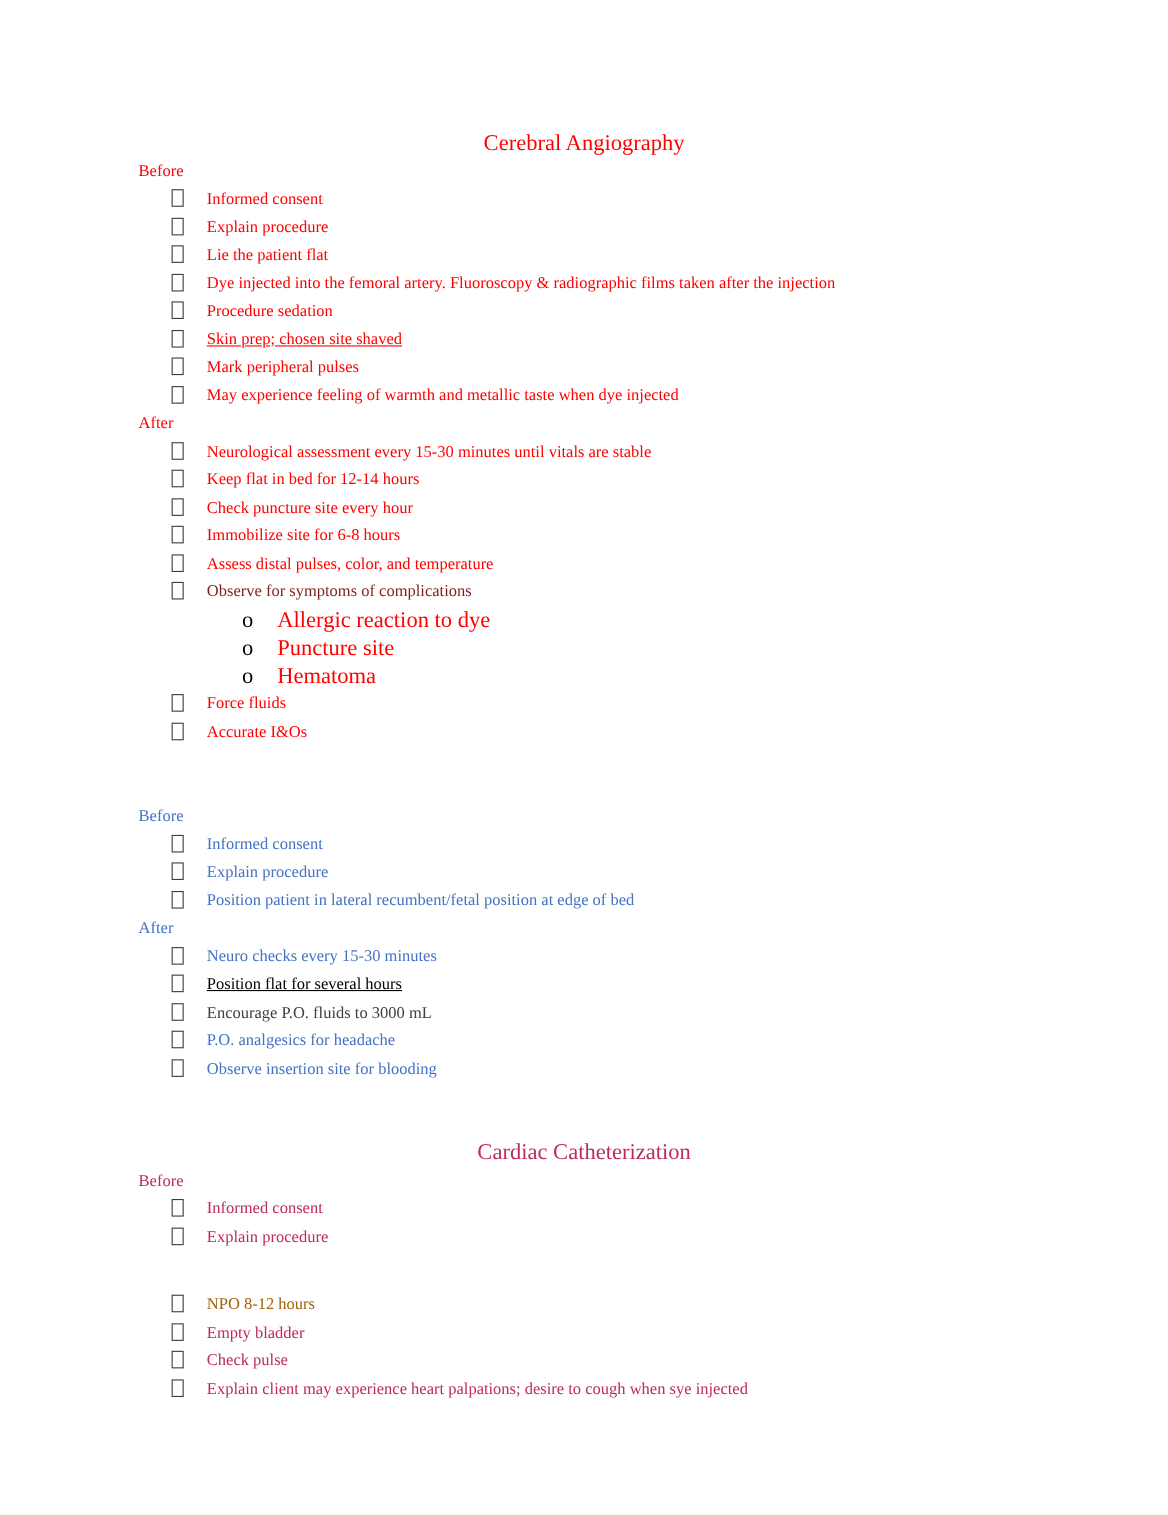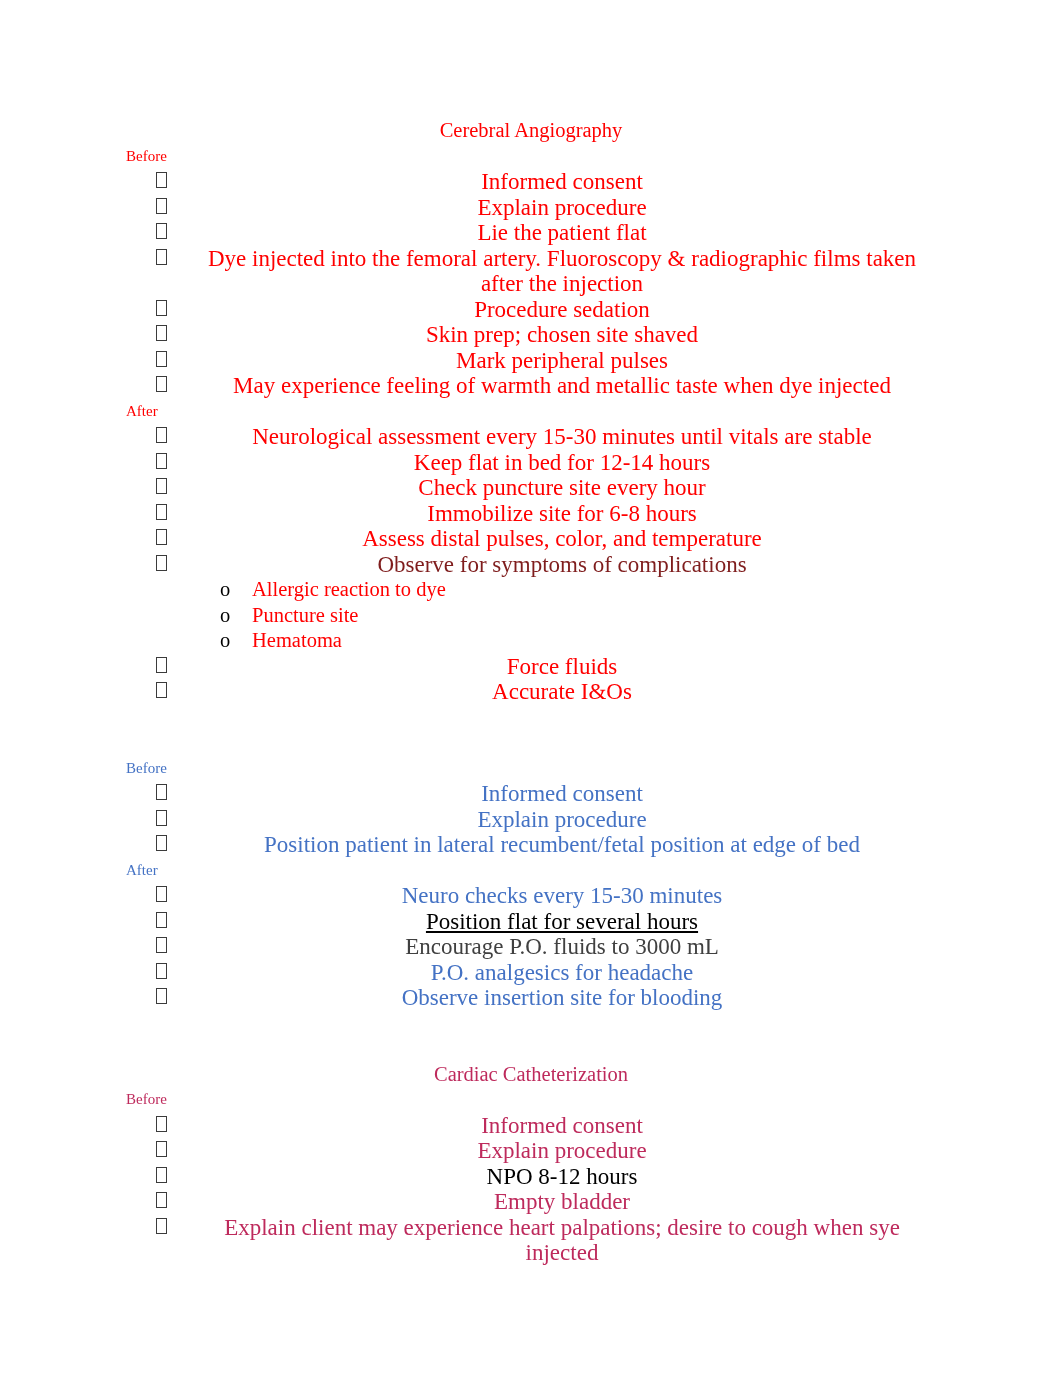--- a/index.html
+++ b/index.html
@@ -45,26 +45,25 @@
   }
 
   
   ul.lvl1 {
     list-style: none;
     margin: 0;
     padding: 0;
   }
   ul.lvl1 > li.bullet-item {
     position: relative;
-    font-size: 23px;
+    font-size: 15px;
     line-height: 25.5px;
     margin: 0;
     padding: 0 0 0 62px;   
     text-indent: 0;
-    text-align: center;
   }
   .bullet-marker {
     position: absolute;
     left: 30px;            
     top: 3px;
     width: 11px;
     height: 16px;
     box-sizing: border-box;
     border: 1.5px solid #3b3b3b;
     display: inline-block;
@@ -109,21 +108,21 @@
   <div class="doc-body" id="doc-body">
       <div class="section-block">
         <div class="section-title" style="color: rgb(255, 0, 0);">Cerebral Angiography</div>
         <div class="phase-heading" style="color: rgb(255, 0, 0);">Before</div>
         <ul class="lvl1">
           <li class="bullet-item" style="color: rgb(255, 0, 0);"><span class="bullet-marker" style="border-color: rgb(59, 59, 59);"></span><span>Informed consent</span></li>
           <li class="bullet-item" style="color: rgb(255, 0, 0);"><span class="bullet-marker" style="border-color: rgb(59, 59, 59);"></span><span>Explain procedure</span></li>
           <li class="bullet-item" style="color: rgb(255, 0, 0);"><span class="bullet-marker" style="border-color: rgb(59, 59, 59);"></span><span>Lie the patient flat</span></li>
           <li class="bullet-item" style="color: rgb(255, 0, 0);"><span class="bullet-marker" style="border-color: rgb(59, 59, 59);"></span><span>Dye injected into the femoral artery. Fluoroscopy &amp; radiographic films taken after the injection</span></li>
           <li class="bullet-item" style="color: rgb(255, 0, 0);"><span class="bullet-marker" style="border-color: rgb(59, 59, 59);"></span><span>Procedure sedation</span></li>
-          <li class="bullet-item" style="color: rgb(255, 0, 0);"><span class="bullet-marker" style="border-color: rgb(59, 59, 59);"></span><span>Skin prep; chosen site shaved</span></li>
+          <li class="bullet-item" style="color: rgb(255, 0, 0); text-decoration: underline;"><span class="bullet-marker" style="border-color: rgb(59, 59, 59);"></span><span>Skin prep; chosen site shaved</span></li>
           <li class="bullet-item" style="color: rgb(255, 0, 0);"><span class="bullet-marker" style="border-color: rgb(59, 59, 59);"></span><span>Mark peripheral pulses</span></li>
           <li class="bullet-item" style="color: rgb(255, 0, 0);"><span class="bullet-marker" style="border-color: rgb(59, 59, 59);"></span><span>May experience feeling of warmth and metallic taste when dye injected</span></li>
         </ul>
         <div class="phase-heading" style="color: rgb(255, 0, 0);">After</div>
         <ul class="lvl1">
           <li class="bullet-item" style="color: rgb(255, 0, 0);"><span class="bullet-marker" style="border-color: rgb(59, 59, 59);"></span><span>Neurological assessment every 15-30 minutes until vitals are stable</span></li>
           <li class="bullet-item" style="color: rgb(255, 0, 0);"><span class="bullet-marker" style="border-color: rgb(59, 59, 59);"></span><span>Keep flat in bed for 12-14 hours</span></li>
           <li class="bullet-item" style="color: rgb(255, 0, 0);"><span class="bullet-marker" style="border-color: rgb(59, 59, 59);"></span><span>Check puncture site every hour</span></li>
           <li class="bullet-item" style="color: rgb(255, 0, 0);"><span class="bullet-marker" style="border-color: rgb(59, 59, 59);"></span><span>Immobilize site for 6-8 hours</span></li>
           <li class="bullet-item" style="color: rgb(255, 0, 0);"><span class="bullet-marker" style="border-color: rgb(59, 59, 59);"></span><span>Assess distal pulses, color, and temperature</span></li>
@@ -158,19 +157,20 @@
         </ul>
       </div>
       <div class="blank-line">&nbsp;</div>
       <div class="blank-line">&nbsp;</div>
       <div class="section-block">
         <div class="section-title" style="color: rgb(190, 42, 92);">Cardiac Catheterization</div>
         <div class="phase-heading" style="color: rgb(190, 42, 92);">Before</div>
         <ul class="lvl1">
           <li class="bullet-item" style="color: rgb(190, 42, 92);"><span class="bullet-marker" style="border-color: rgb(59, 59, 59);"></span><span>Informed consent</span></li>
           <li class="bullet-item" style="color: rgb(190, 42, 92);"><span class="bullet-marker" style="border-color: rgb(59, 59, 59);"></span><span>Explain procedure</span></li>
-          <li class="bullet-item" style="color: #000000;"><span class="bullet-marker" style="border-color: rgb(59, 59, 59);"></span><span>NPO 8-12 hours</span></li>
+          <li class="bullet-item" style="color: #a16207; margin-top: 36px;"><span class="bullet-marker" style="border-color: rgb(59, 59, 59);"></span><span>NPO 8-12 hours</span></li>
           <li class="bullet-item" style="color: rgb(190, 42, 92);"><span class="bullet-marker" style="border-color: rgb(59, 59, 59);"></span><span>Empty bladder</span></li>
+          <li class="bullet-item" style="color: rgb(190, 42, 92);"><span class="bullet-marker" style="border-color: rgb(59, 59, 59);"></span><span>Check pulse</span></li>
           <li class="bullet-item" style="color: rgb(190, 42, 92);"><span class="bullet-marker" style="border-color: rgb(59, 59, 59);"></span><span>Explain client may experience heart palpations; desire to cough when sye injected</span></li>
         </ul>
       </div>
     </div>
 </div>
 
 </body></html>

